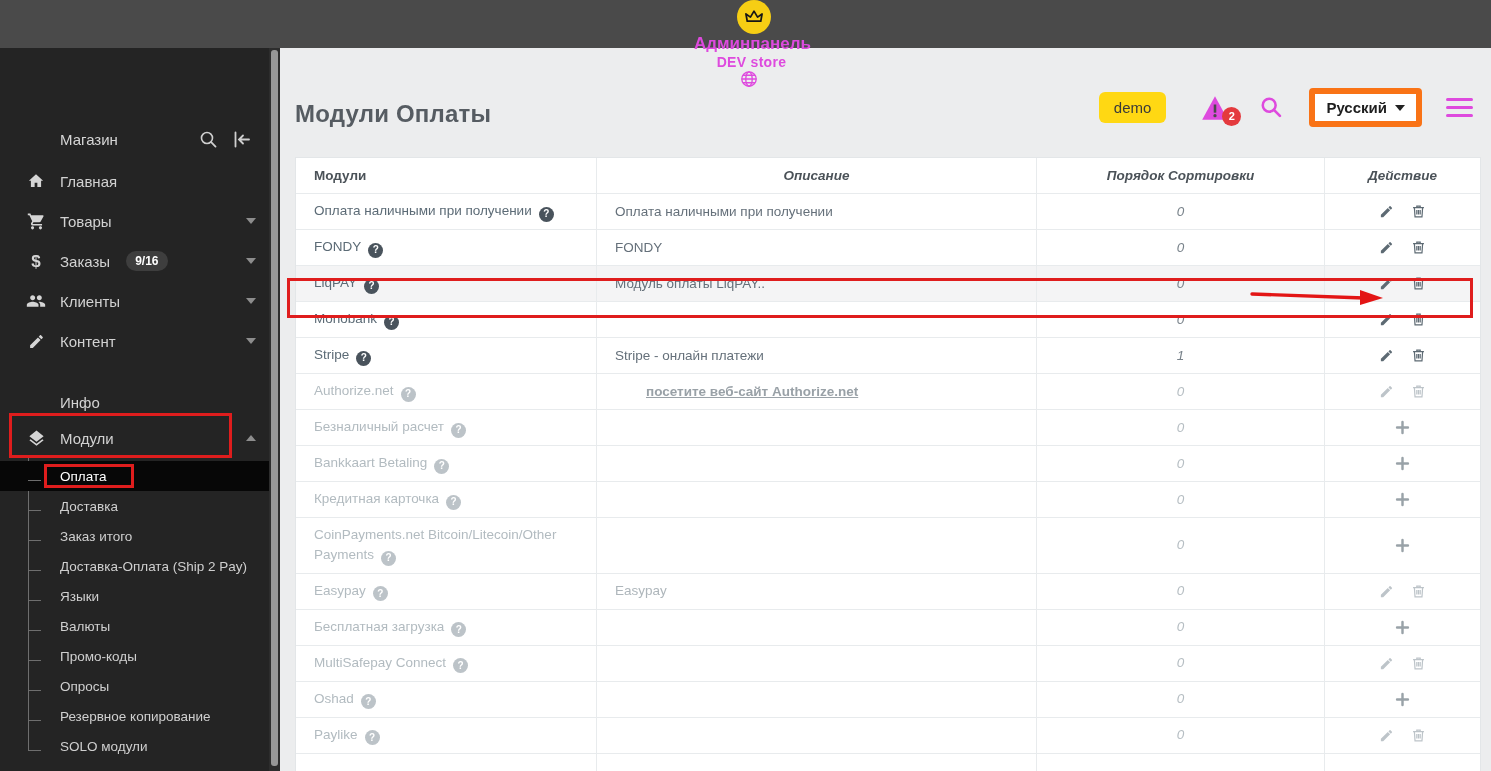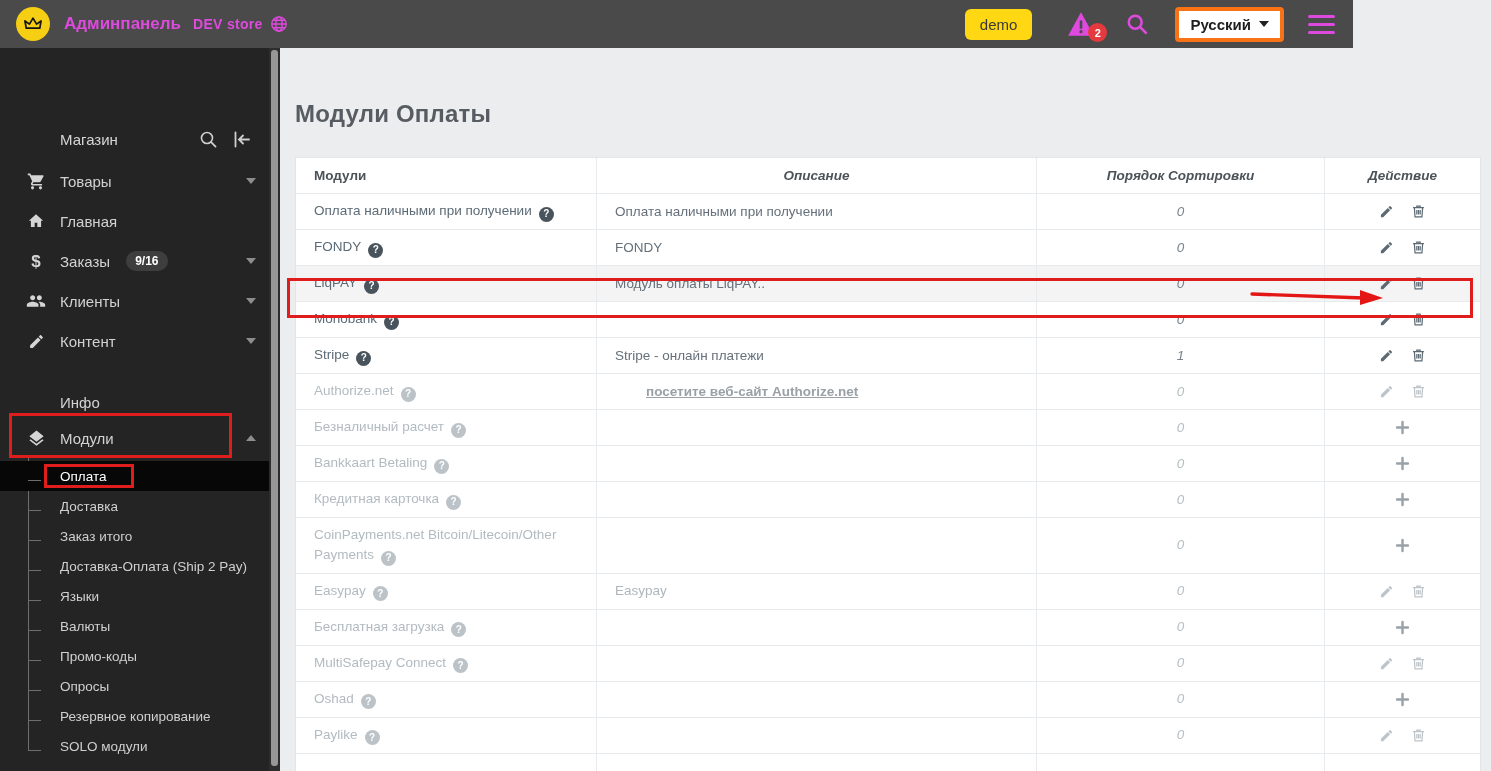--- a/index.html
+++ b/index.html
@@ -1,35 +1,35 @@
 <!DOCTYPE html>
 <html><head>
 <meta charset="utf-8">
 <style>
   * { margin:0; padding:0; box-sizing:border-box; }
   html,body { width:1491px; height:771px; overflow:hidden; }
   body { font-family:"Liberation Sans", sans-serif; background:#ecedee; position:relative; }
 
   
-  .topbar { position:absolute; top:0; left:0; width:1353px; height:48px; background:#4a4a4a;
-            display:flex; align-items:center; z-index:30; }
+  .topbar { position:absolute; top:0; left:0; width:1491px; height:48px; background:#4a4a4a;
+            display:flex; align-items:center; z-index:30;flex-direction:column; }
   .logo-circle { width:34px; height:34px; border-radius:50%; background:#f6ce14; margin-left:16px;
                  display:flex; align-items:center; justify-content:center; flex:0 0 auto; }
   .app-title { color:#de4ade; font-size:17px; font-weight:bold; margin-left:14px; }
   .store-name { color:#de4ade; font-size:14px; font-weight:bold; margin-left:12px; letter-spacing:.3px; }
   .globe-wrap { margin-left:7px; display:flex; align-items:center; }
   .topbar-right { margin-left:auto; display:flex; align-items:center; margin-right:18px; }
   .demo-btn { background:#ffd813; color:#3a3a3a; font-size:15px; padding:7px 15px; border:none;
               border-radius:6px; cursor:pointer; font-family:inherit; }
   .alert-wrap { position:relative; margin-left:34px; width:30px; height:30px; display:flex; align-items:center; justify-content:center; }
   .alert-badge { position:absolute; right:-11px; bottom:-3px; width:19px; height:19px; border-radius:50%;
                  background:#e43a3e; color:#fff; font-size:11px; font-weight:bold;
                  display:flex; align-items:center; justify-content:center; }
   .search-btn { margin-left:30px; display:flex; align-items:center; cursor:pointer; }
-  .lang-btn { margin-left:26px; background:#fff; border:4px solid #f97316; border-radius:4px;
+  .lang-btn { margin-left:26px; background:#fff; border:6px solid #f97316; border-radius:4px;
               padding:5px 11px; font-size:15px; font-weight:bold; color:#1e1e1e; display:flex;
               align-items:center; cursor:pointer; font-family:inherit; }
   .lang-caret { width:0; height:0; border-left:5px solid transparent; border-right:5px solid transparent;
                 border-top:6px solid #222; margin-left:8px; }
   .hamburger { margin-left:24px; display:flex; flex-direction:column; gap:5px; cursor:pointer; }
   .hamburger span { display:block; width:27px; height:3px; background:#de4ade; border-radius:2px; }
 
   
   .sidebar { position:absolute; top:48px; left:0; width:280px; height:723px; background:#242424; z-index:10; }
   .sb-scroll-track { position:absolute; right:0; top:0; width:11px; height:100%; background:#2d2d2d; }
@@ -172,34 +172,34 @@
               <path d="M3.5 2.5v14M17 9.5H7.5M11 5.5 7 9.5l4 4"></path>
             </g>
           </svg>
       </span>
     </span>
   </div>
 
   <div class="nav-list" id="nav-list">
       <div class="nav-item">
         <span class="nav-icon">
+          <svg width="18" height="18" viewBox="0 0 24 24" fill="#d5d5d5">
+            <path d="M12 3 2.5 11.5h2.7V20h5v-5.6h3.6V20h5v-8.5h2.7L12 3z"></path>
+          </svg>
+        </span>
+        <span>Главная</span>
+      </div>
+      <div class="nav-item">
+        <span class="nav-icon">
           <svg width="19" height="19" viewBox="0 0 24 24" fill="#d5d5d5">
             <path d="M7 18c-1.1 0-1.99.9-1.99 2S5.9 22 7 22s2-.9 2-2-.9-2-2-2zM1 2v2h2l3.6 7.59-1.35 2.45c-.16.28-.25.61-.25.96 0 1.1.9 2 2 2h12v-2H7.42c-.14 0-.25-.11-.25-.25l.03-.12.9-1.63h7.45c.75 0 1.41-.41 1.75-1.03l3.58-6.49c.08-.14.12-.31.12-.49 0-.55-.45-1-1-1H5.21l-.94-2H1zm16 16c-1.1 0-1.99.9-1.99 2s.89 2 1.99 2 2-.9 2-2-.9-2-2-2z"></path>
           </svg>
         </span>
         <span>Товары</span>
         <span class="caret-down"></span>
-      </div>
-      <div class="nav-item">
-        <span class="nav-icon">
-          <svg width="18" height="18" viewBox="0 0 24 24" fill="#d5d5d5">
-            <path d="M12 3 2.5 11.5h2.7V20h5v-5.6h3.6V20h5v-8.5h2.7L12 3z"></path>
-          </svg>
-        </span>
-        <span>Главная</span>
       </div>
       <div class="nav-item">
         <span class="nav-icon">
           <span style="font-size:17px;font-weight:bold;color:#d5d5d5;line-height:1;">$</span>
         </span>
         <span>Заказы</span>
         <span class="badge-pill">9/16</span>
         <span class="caret-down"></span>
       </div>
       <div class="nav-item">

